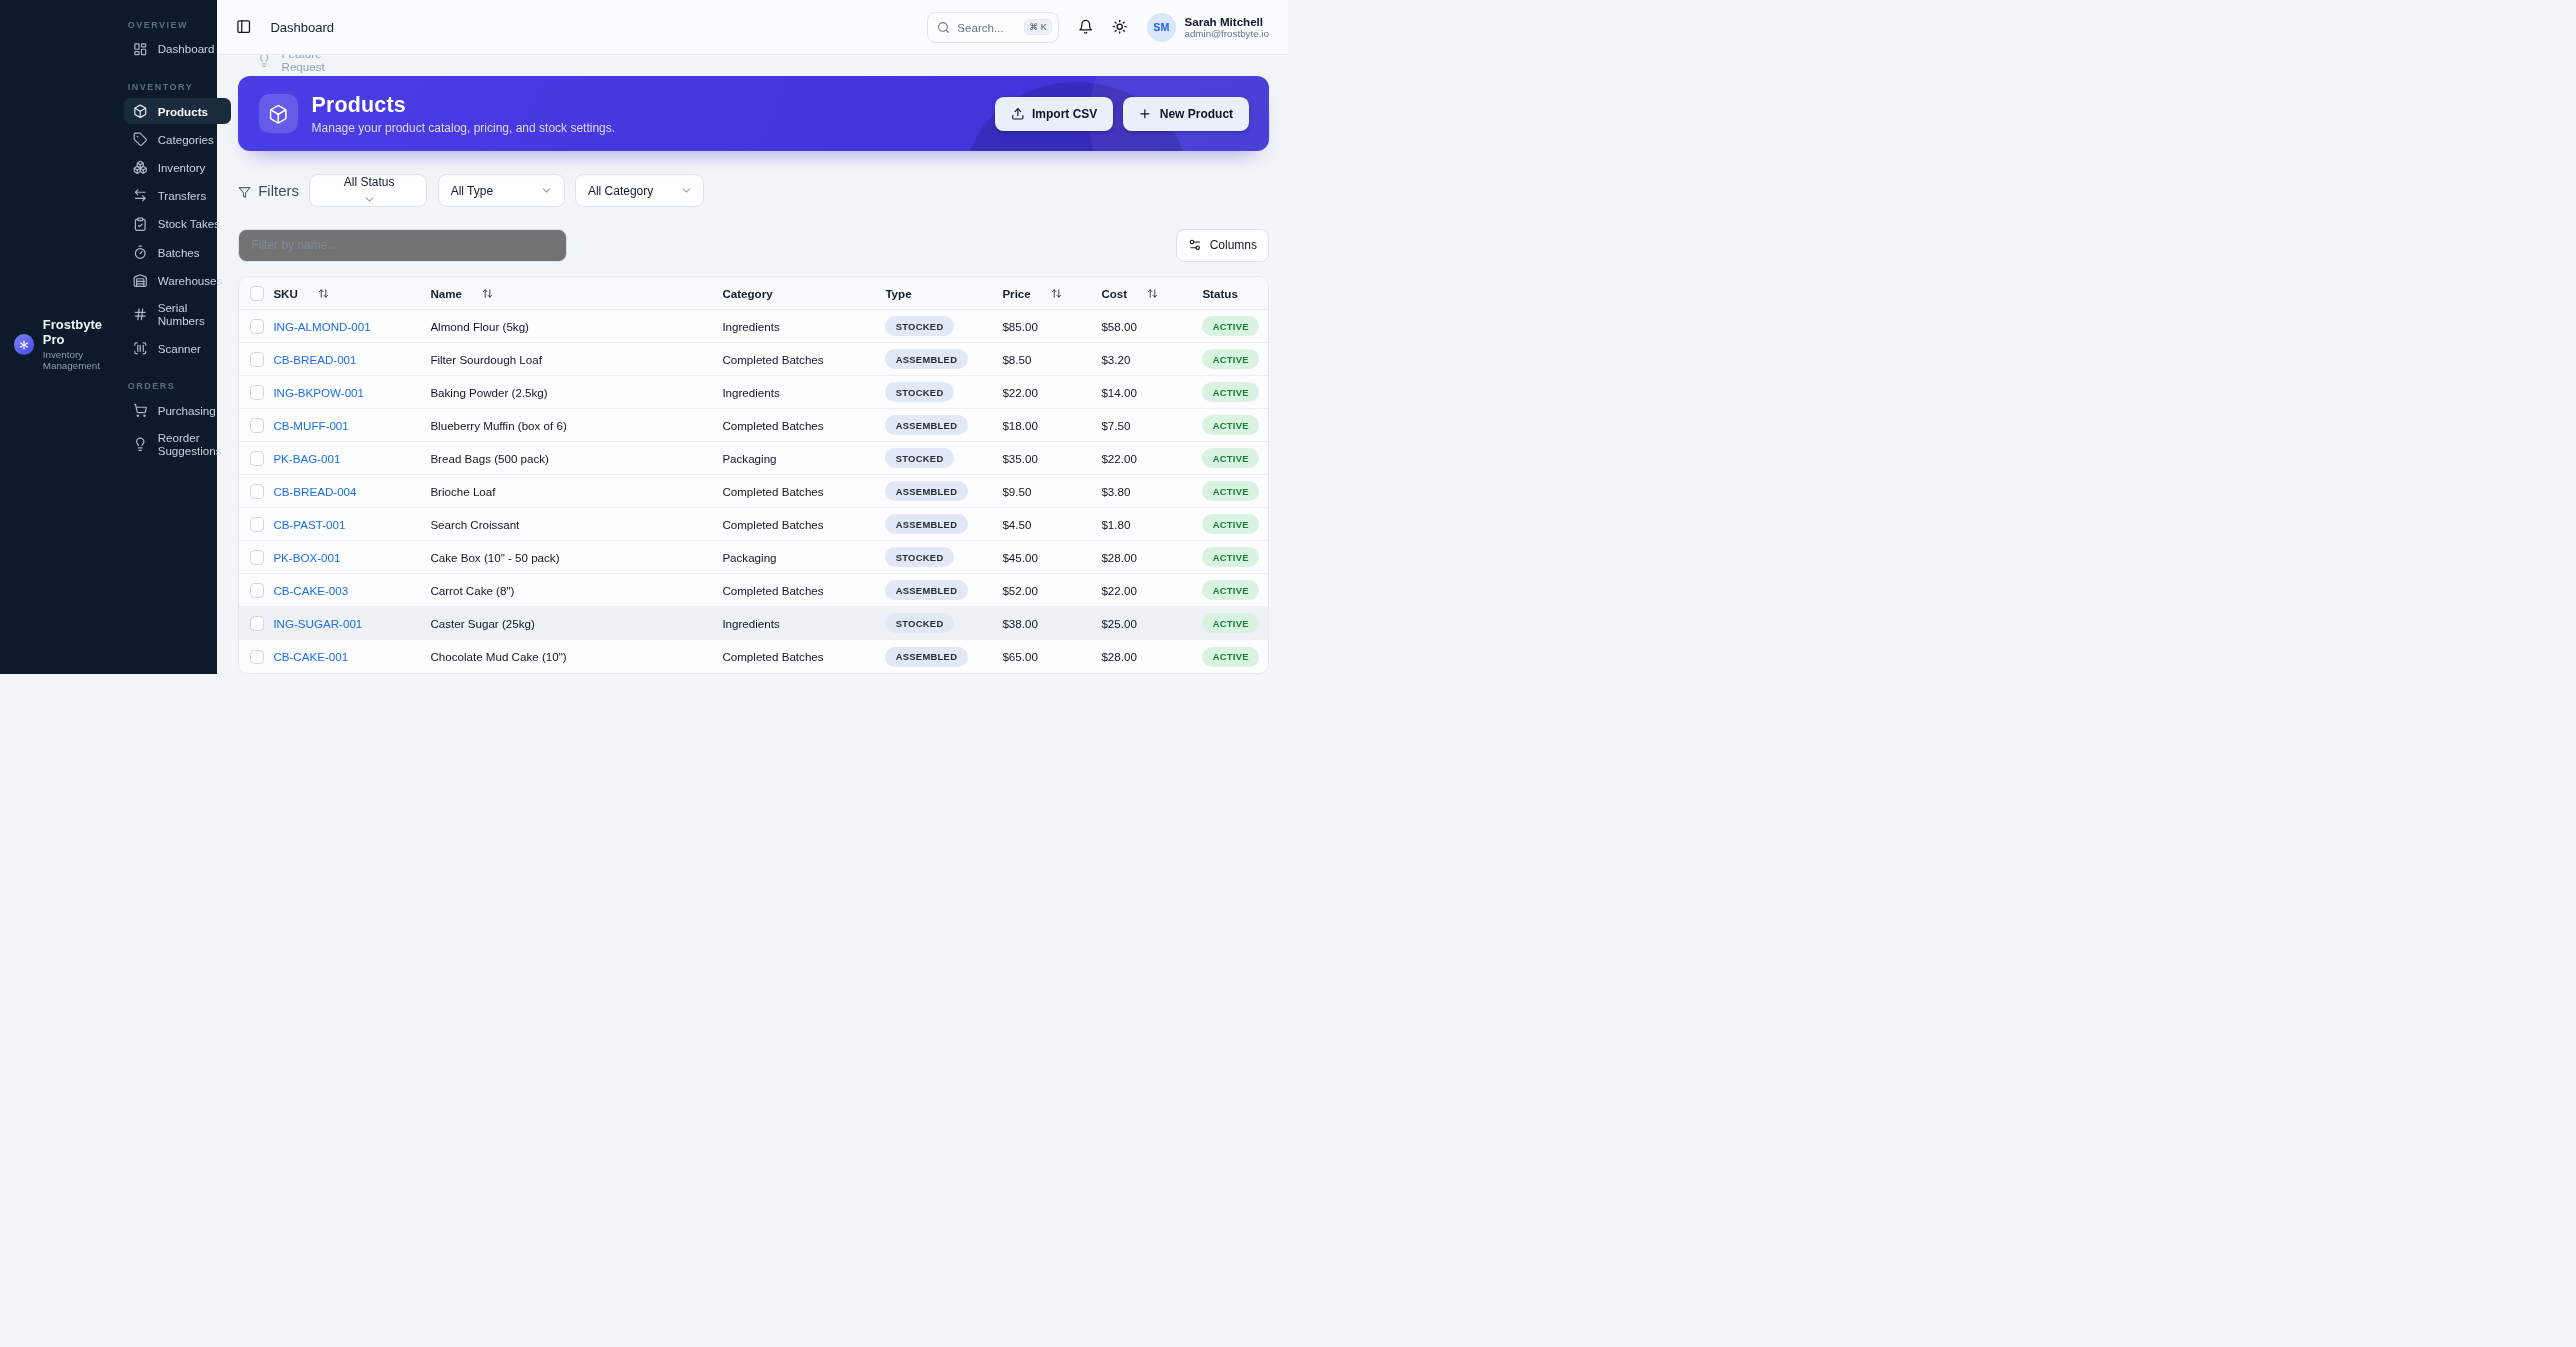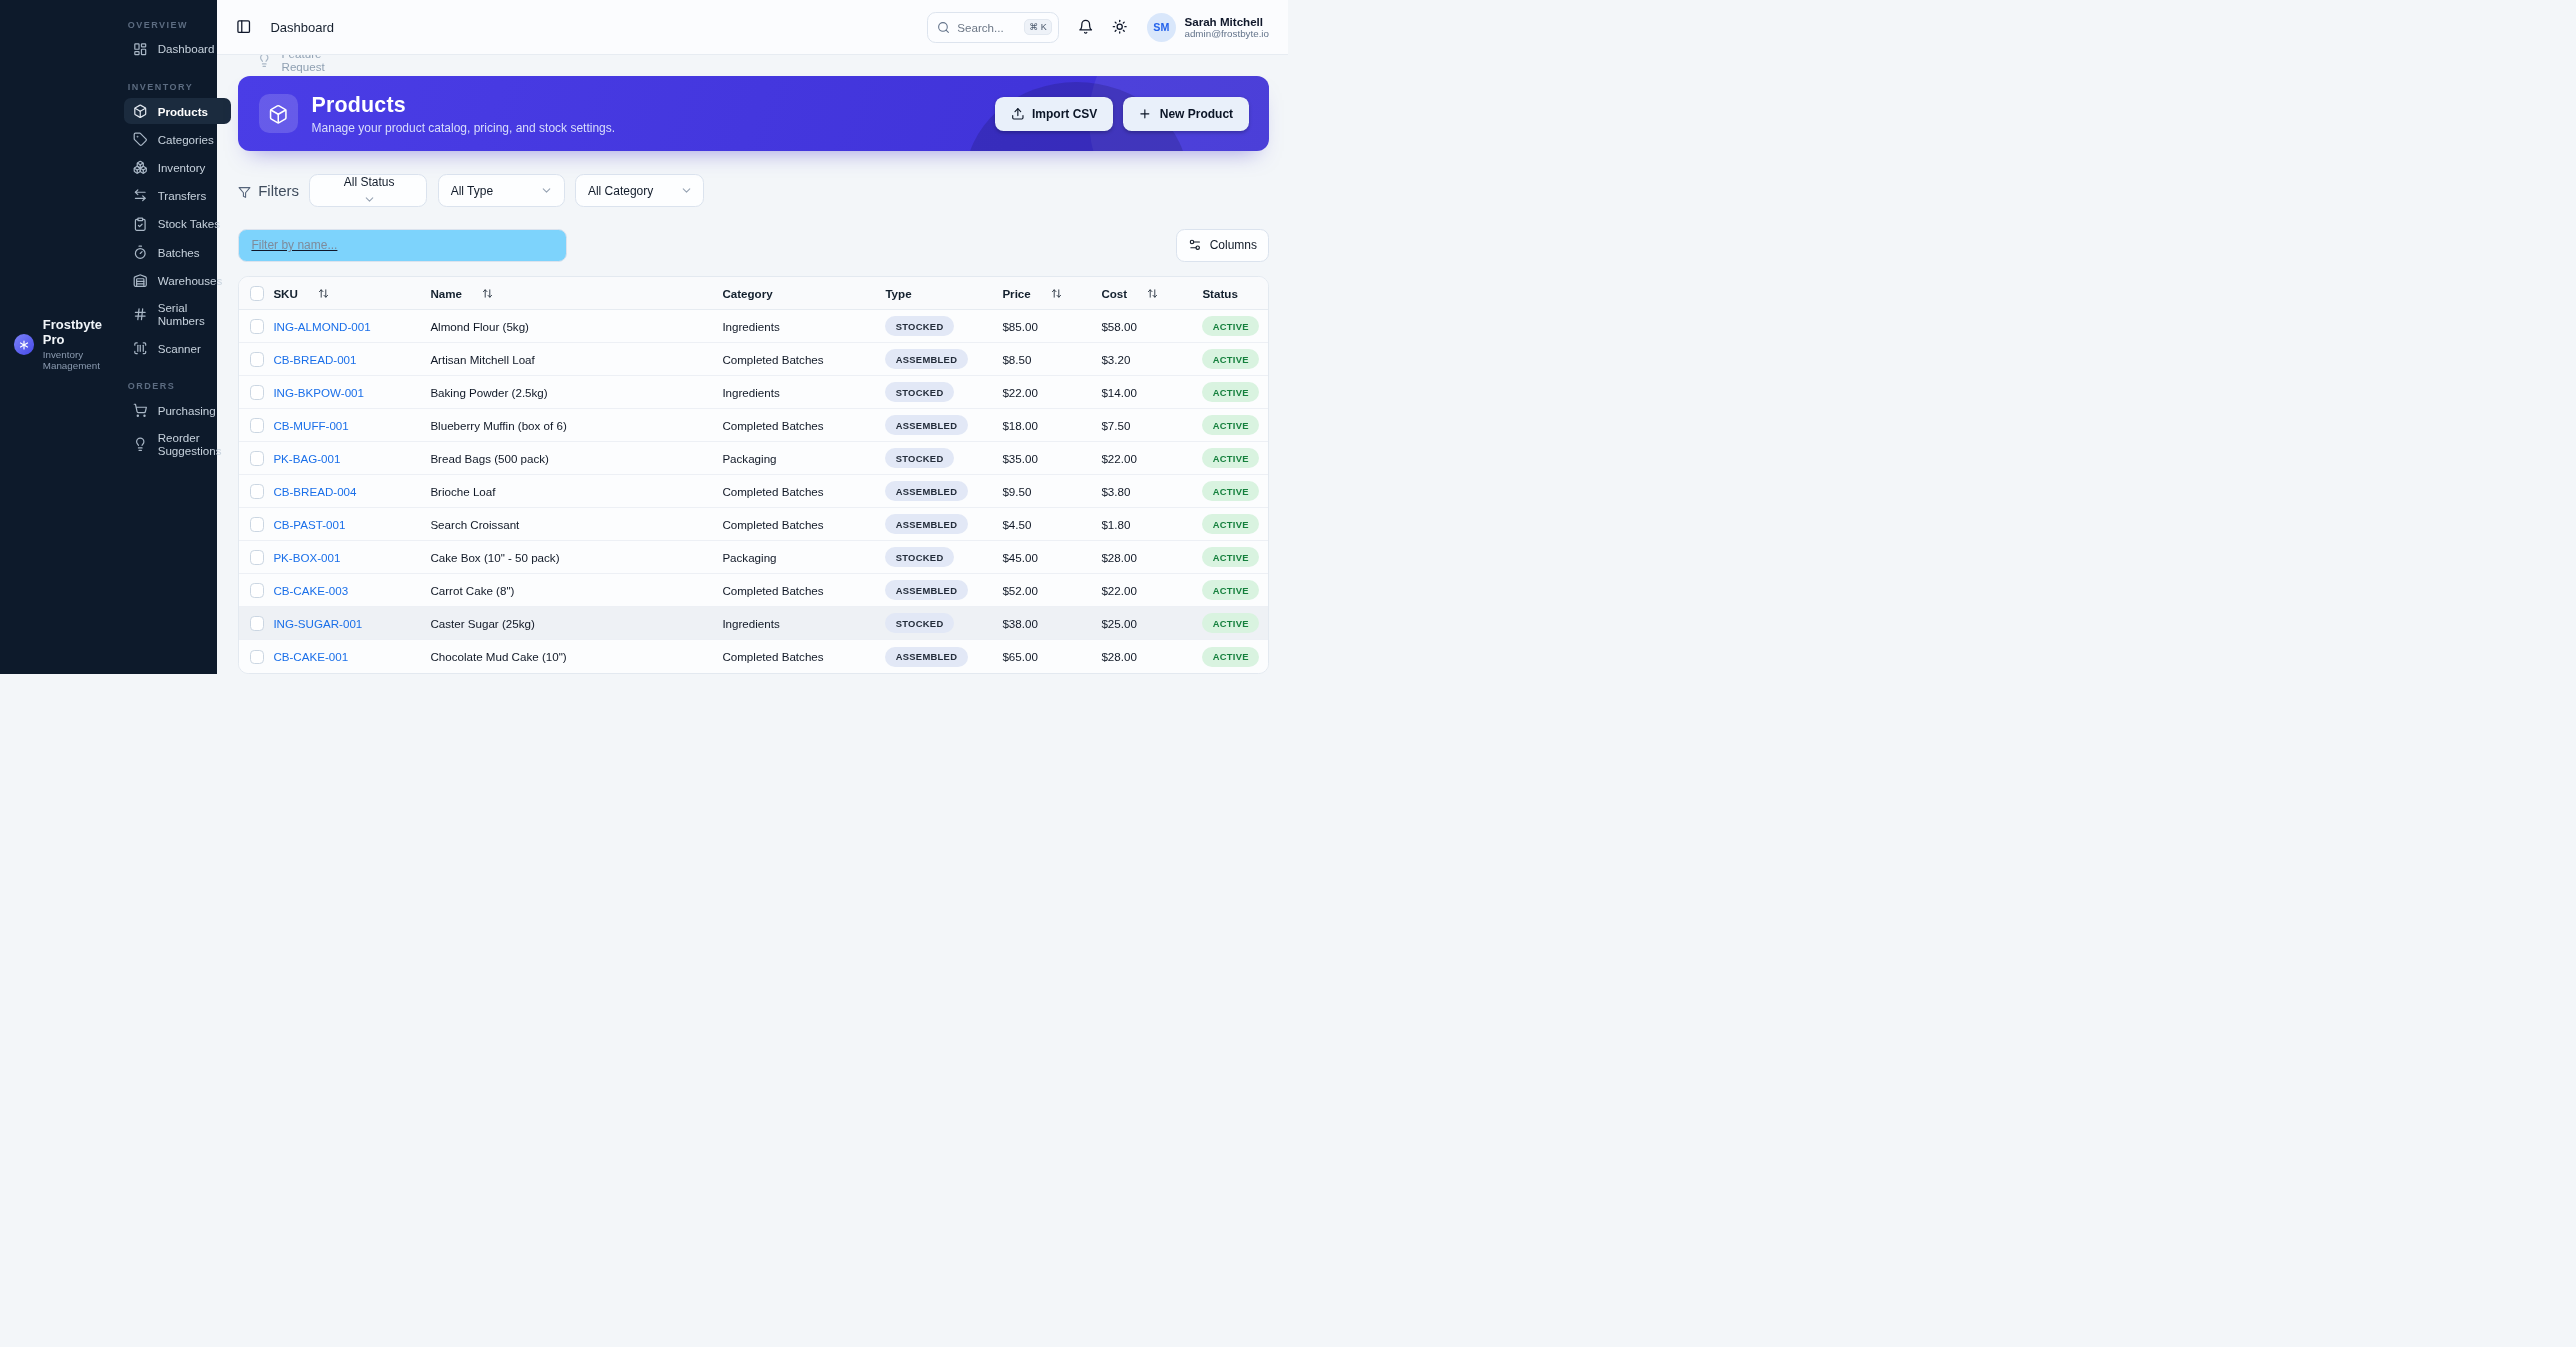--- a/index.html
+++ b/index.html
@@ -70,21 +70,21 @@
 
   
   .frow{display:flex;align-items:center;gap:10.3px;margin-top:23px;}
   .flabel{display:flex;align-items:flex-end;gap:6.8px;font-size:15px;color:#3f4c5d;}
   .flabel svg{width:13px;height:13px;color:#55647a;}
   .fselect{display:flex;align-items:center;justify-content:space-between;height:33px;padding:0 10.3px 0 12px;border:0.9px solid #dbe3ee;border-radius:8.6px;background:#fdfeff;font-size:12px;color:#121c2b;cursor:pointer;}
   .fselect svg{width:13px;height:13px;color:#97a3b3;}
   .w1{width:118px;flex-direction:column;} .w2{width:127px;} .w3{width:129px;}
 
   .irow{display:flex;align-items:center;margin-top:21.4px;}
-  .finput{width:329px;height:33px;border:0.9px solid #dbe3ee;border-radius:8.6px;background:#7dd3fc;padding:0 12px;font-family:inherit;font-size:12px;color:#0f172a;outline:none;text-decoration:underline;}
+  .finput{width:329px;height:33px;border:0.9px solid #dbe3ee;border-radius:8.6px;background:#737373;padding:0 12px;font-family:inherit;font-size:12px;color:#0f172a;outline:none;}
   .finput::placeholder{color:#7e8b9b;}
   .colbtn{margin-left:auto;display:flex;align-items:center;gap:7.7px;height:33px;padding:0 11px;border:0.9px solid #dbe3ee;border-radius:8.6px;background:#fdfeff;font-family:inherit;font-size:12px;font-weight:500;color:#111a28;cursor:pointer;}
   .colbtn svg{width:13.7px;height:13.7px;}
 
   
   .tablewrap{margin-top:14.5px;border:0.9px solid var(--border);border-radius:10.3px;background:var(--panel-bg);overflow:hidden;}
   .thead,.trow{display:grid;grid-template-columns:34px 157px 292px 163px 117px 99px 101px 1fr;align-items:center;}
   .thead{height:33px;background:#f9fafc;border-bottom:0.9px solid #e6ebf1;font-size:11.6px;font-weight:700;color:#13202e;}
   .th{display:flex;align-items:center;gap:20px;}
   .th svg{width:11px;height:11px;color:#2a3542;cursor:pointer;}
@@ -448,21 +448,21 @@
             <div><span class="badge type">STOCKED</span></div>
             <div>$85.00</div>
             <div>$58.00</div>
             <div><span class="badge status">ACTIVE</span></div>
           </div>
           <div class="trow">
             <div>
               <span class="cb"></span>
             </div>
             <div class="sku">CB-BREAD-001</div>
-            <div>Artisan Mitchell Loaf</div>
+            <div>Filter Sourdough Loaf</div>
             <div>Completed Batches</div>
             <div><span class="badge type">ASSEMBLED</span></div>
             <div>$8.50</div>
             <div>$3.20</div>
             <div><span class="badge status">ACTIVE</span></div>
           </div>
           <div class="trow">
             <div>
               <span class="cb"></span>
             </div>

